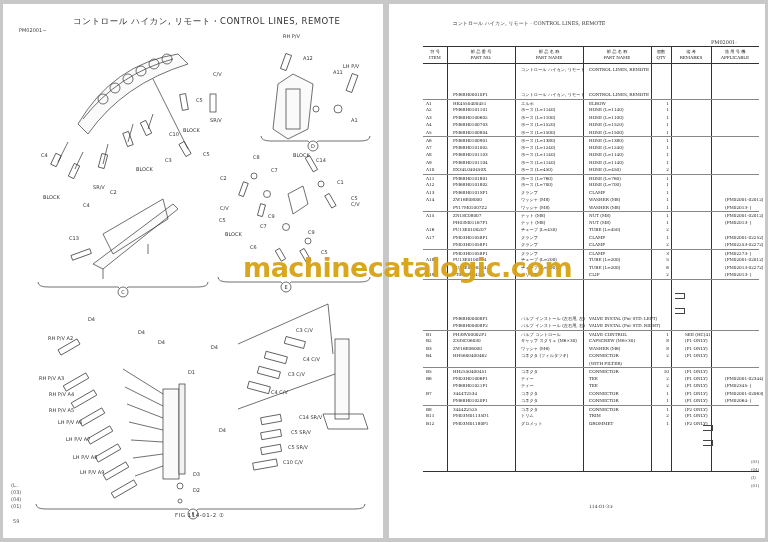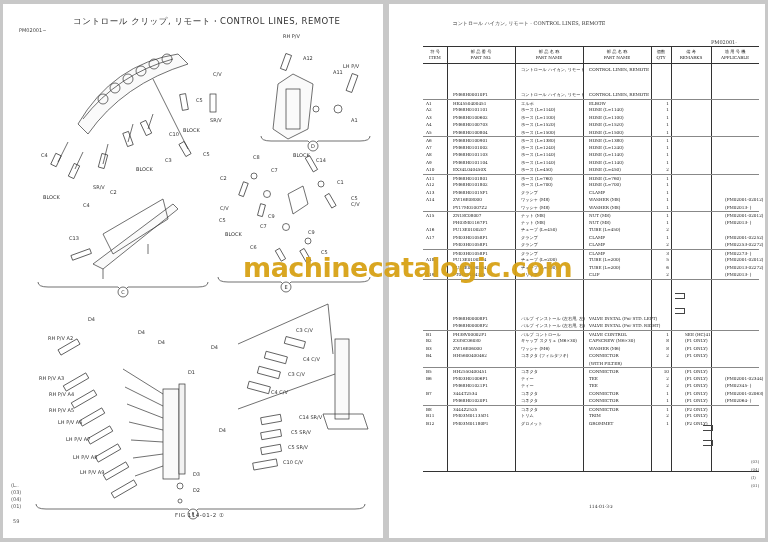--- a/index.html
+++ b/index.html
@@ -41,21 +41,21 @@
   .c-app { left: 302px; }
   .bracket { position: absolute; border: 0.8px solid #444; border-left: none; width: 10px; }
 
   .watermark { position: absolute; left: 243px; top: 252px; font-family: "DejaVu Sans", sans-serif; font-weight: bold; font-size: 27px; color: #d7a216; letter-spacing: -0.5px; opacity: 0.95; }
 </style>
 </head>
 <body>
 
 <div class="page" id="page-left">
   <div class="lp-code">PM02001~</div>
-  <div class="lp-title">コントロール クリップ, リモート・CONTROL LINES, REMOTE</div>
+  <div class="lp-title">コントロール ハイカン, リモート・CONTROL LINES, REMOTE</div>
 
   <svg class="diagram" width="380" height="534" viewBox="0 0 380 534">
     <g stroke="#333" stroke-width="0.7" fill="none">
 
       <path d="M75 120 Q110 60 175 50 L185 60 Q120 80 85 130 Z" fill="#fafafa"></path>
       <path d="M80 115 Q115 70 170 55"></path>
       <g>
         <circle cx="100" cy="95" r="5"></circle>
           <circle cx="112" cy="84" r="5"></circle>
           <circle cx="125" cy="75" r="5"></circle>

